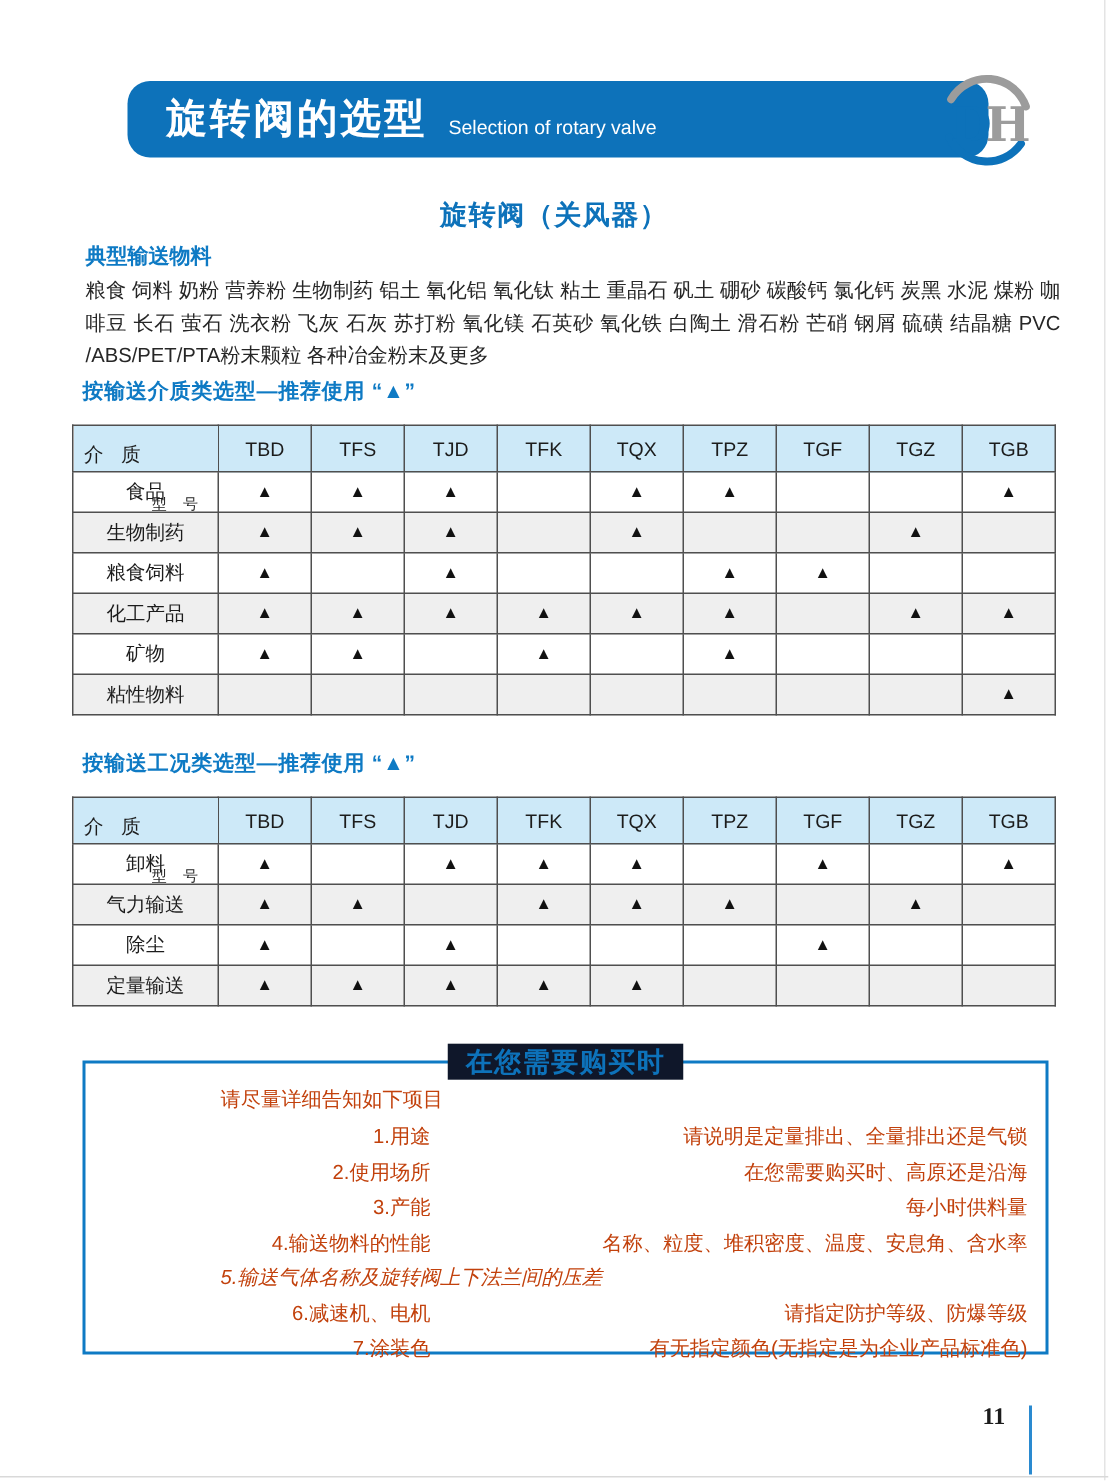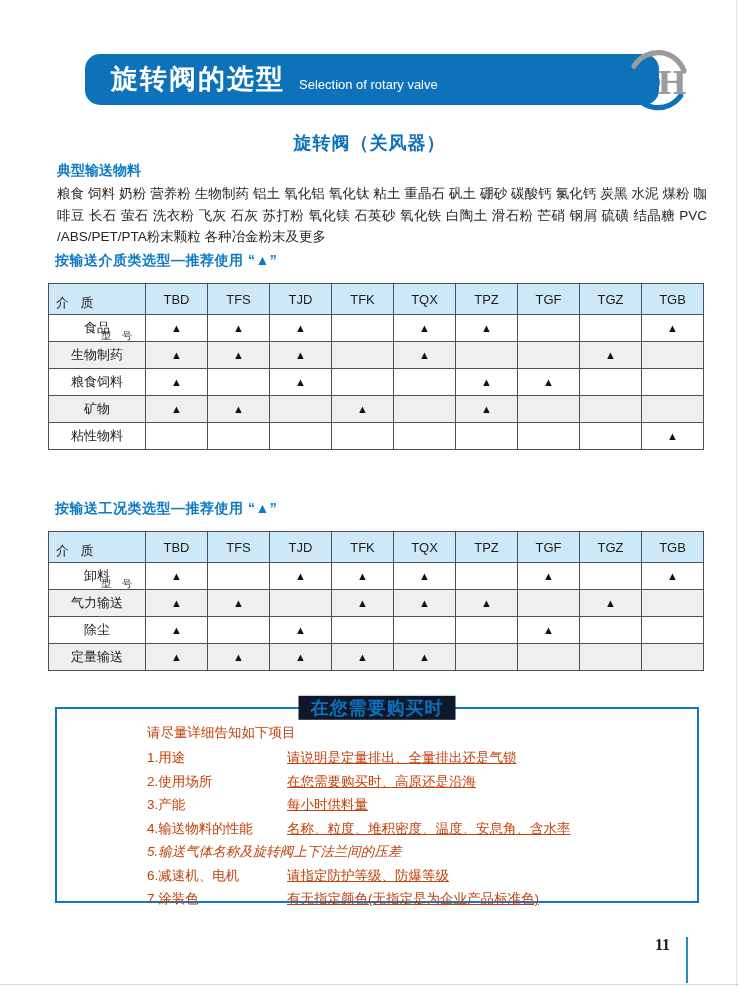--- a/index.html
+++ b/index.html
@@ -54,24 +54,24 @@
     background-image:linear-gradient(to bottom right,transparent 49.4%,var(--table-border) 49.4%,var(--table-border) 50.6%,transparent 50.6%);}
   .corner-top{position:absolute;top:2px;right:9px;font-size:10px;letter-spacing:4px;margin-top:43px;}
   .corner-bottom{position:absolute;bottom:2px;left:7px;font-size:13px;letter-spacing:4px;text-align:right;}
 
   
   .purchase-box{position:absolute;left:55px;top:707px;width:644px;height:196px;border:2px solid var(--heading-blue);}
   .purchase-title{position:absolute;left:50%;top:0;transform:translate(-50%,-55%);background:#0f172a;
                   padding:0 12px;color:var(--brand-blue);font-size:18px;font-weight:bold;letter-spacing:1px;white-space:nowrap;}
   .purchase-content{position:absolute;left:90px;top:16px;right:12px;font-size:13.5px;color:#c2410c;}
   .purchase-intro{margin-bottom:9px;line-height:16px;}
-  .p-row{display:flex;margin-bottom:7.5px;line-height:16px;}
+  .p-row{display:flex;margin-bottom:7.5px;line-height:16px;text-align:right;}
   .p-label{width:140px;flex-shrink:0;}
   .p-label.wide{width:auto;font-style:italic;}
-  .p-desc{flex:1;text-decoration:underline;}
+  .p-desc{flex:1;}
 
   
   .page-number{position:absolute;left:655px;top:936px;font-family:"Liberation Serif","DejaVu Serif",serif;
                font-weight:bold;font-size:16px;color:#1c1c1c;}
   .footer-line{position:absolute;left:686px;top:937px;width:2px;height:46px;background:var(--line-blue);}
 </style>
 </head>
 <body>
 
 <div class="page">
@@ -157,20 +157,32 @@
           <td></td>
           <td class="mark">▲</td>
           <td></td>
           <td></td>
           <td class="mark">▲</td>
           <td class="mark">▲</td>
           <td></td>
           <td></td>
         </tr>
         <tr>
+          <td class="rowlabel">化工产品</td>
+          <td class="mark">▲</td>
+          <td class="mark">▲</td>
+          <td class="mark">▲</td>
+          <td class="mark">▲</td>
+          <td class="mark">▲</td>
+          <td class="mark">▲</td>
+          <td></td>
+          <td class="mark">▲</td>
+          <td class="mark">▲</td>
+        </tr>
+        <tr>
           <td class="rowlabel">矿物</td>
           <td class="mark">▲</td>
           <td class="mark">▲</td>
           <td></td>
           <td class="mark">▲</td>
           <td></td>
           <td class="mark">▲</td>
           <td></td>
           <td></td>
           <td></td>

